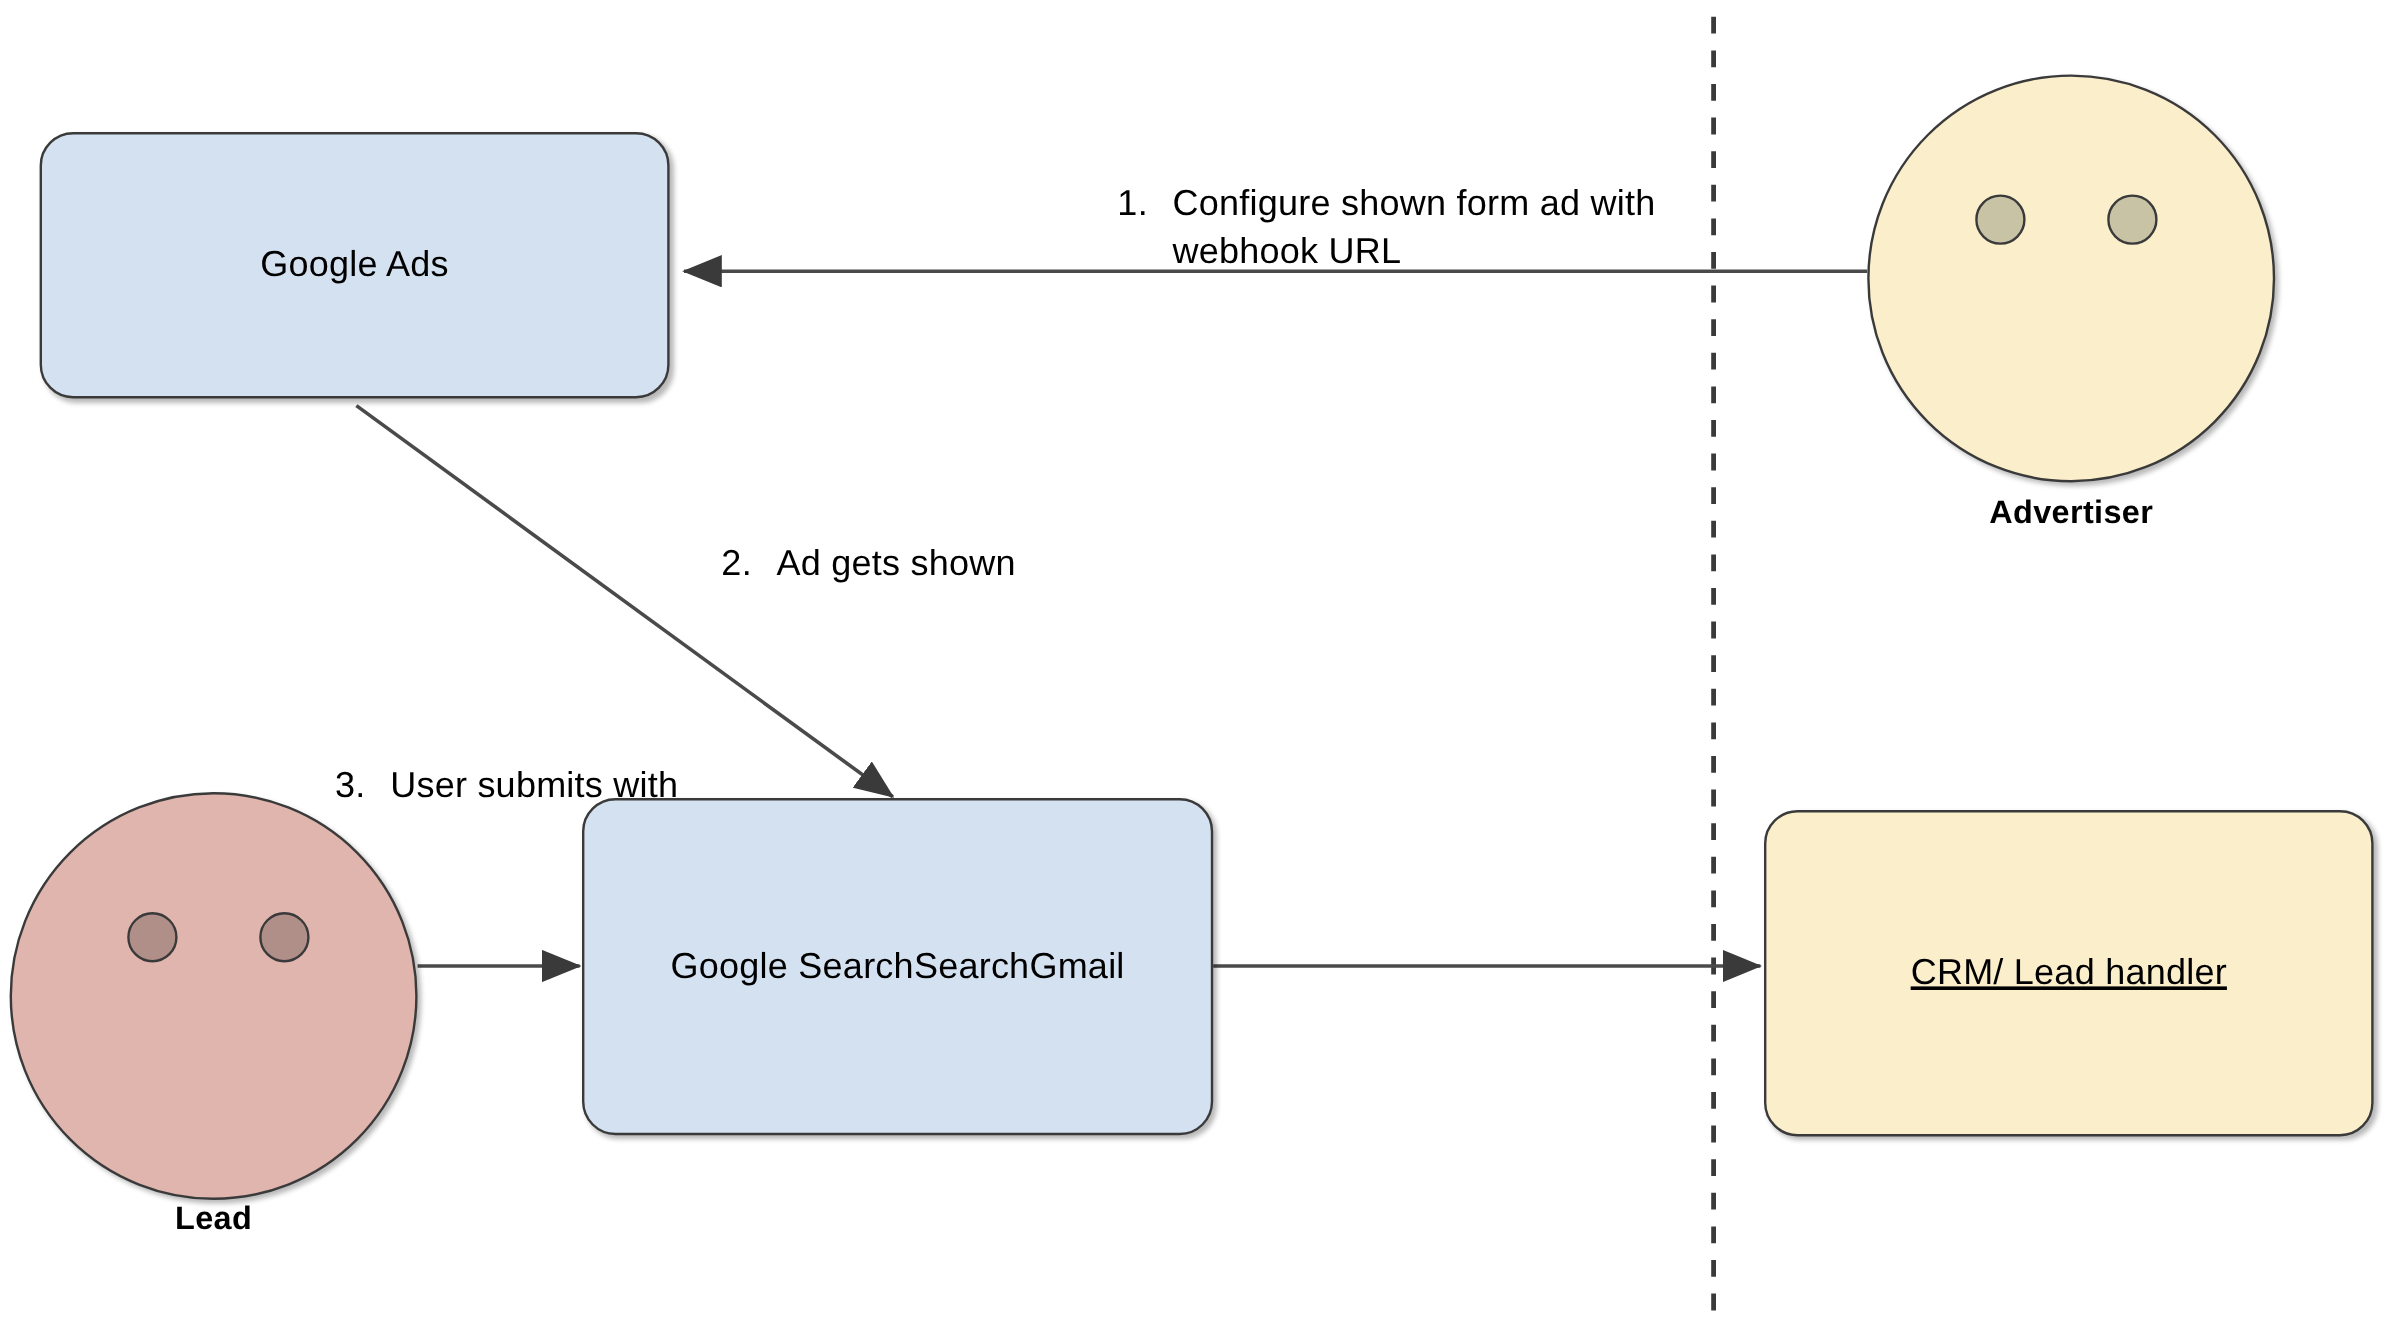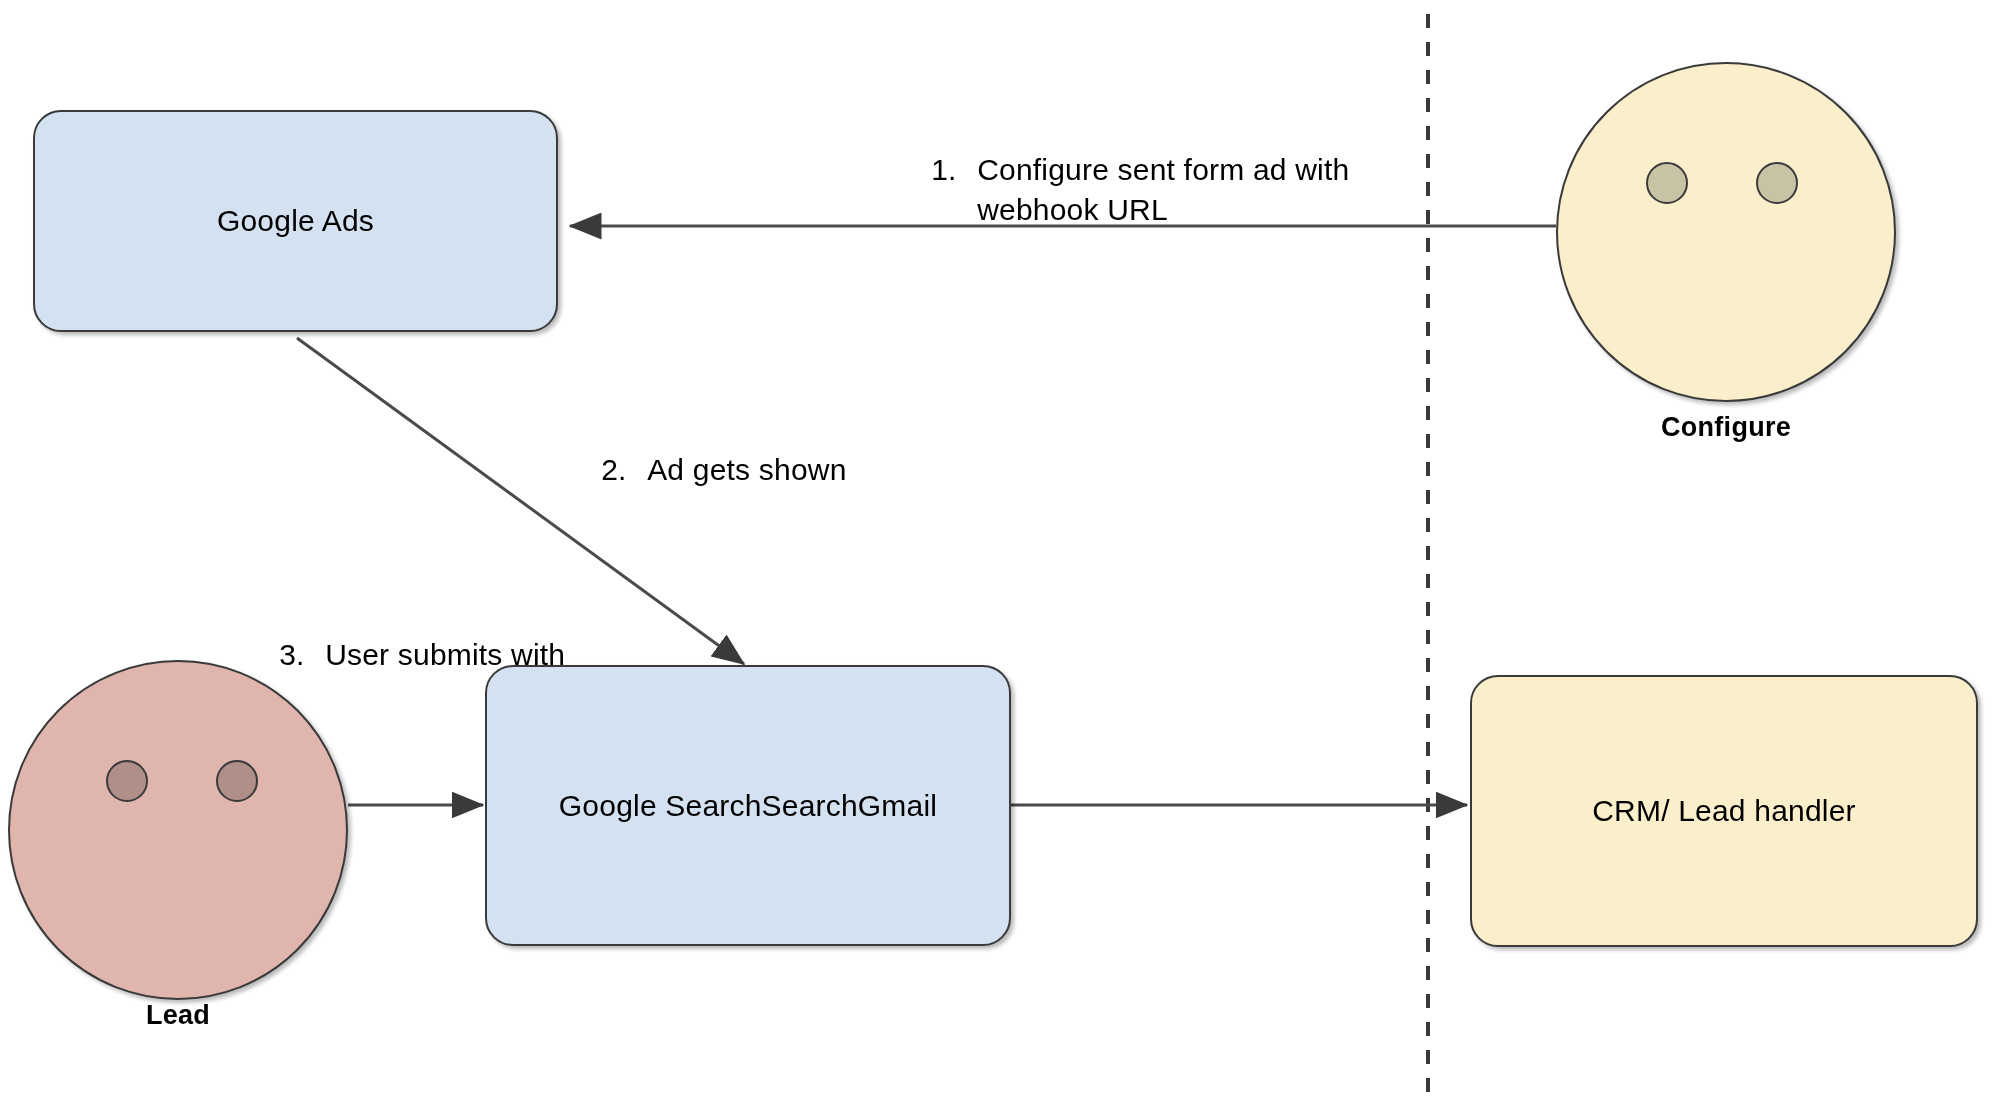--- a/index.html
+++ b/index.html
@@ -117,38 +117,38 @@
   <div class="node-box box-blue" style="left:33px; top:110px; width:525px; height:222px;">
     <span>Google Ads</span>
   </div>
 
   <div class="node-box box-blue" style="left:485px; top:665px; width:526px; height:281px; ">
     <span>Google Search</span>
     <span>Search</span>
     <span>Gmail</span>
   </div>
 
-  <div class="node-box box-yellow" style="left:1470px; top:675px; width:508px; height:272px;">
+  <div class="node-box box-yellow" style="left:1470px; top:675px; width:508px; height:272px;text-decoration:underline;">
     <span>CRM/ Lead handler</span>
   </div>
 
   <div class="face face-yellow" style="left:1556px; top:62px; width:340px; height:340px;">
     <span class="eye eye-tan" style="left:88px; top:98px; width:42px; height:42px;"></span>
     <span class="eye eye-tan" style="left:198px; top:98px; width:42px; height:42px;"></span>
   </div>
-  <div class="actor-label" style="left:1556px; top:412px; width:340px;">Configure</div>
+  <div class="actor-label" style="left:1556px; top:412px; width:340px;">Advertiser</div>
 
   <div class="face face-pink" style="left:8px; top:660px; width:340px; height:340px;">
     <span class="eye eye-rose" style="left:96px; top:98px; width:42px; height:42px;"></span>
     <span class="eye eye-rose" style="left:206px; top:98px; width:42px; height:42px;"></span>
   </div>
   <div class="actor-label" style="left:8px; top:1000px; width:340px;">Lead</div>
 
   <div class="edge-label" style="left:897px; top:110px;">
-    <span class="num">1.</span><span class="txt"><span>Configure sent form ad with</span><br><span>webhook URL</span></span>
+    <span class="num">1.</span><span class="txt"><span>Configure shown form ad with</span><br><span>webhook URL</span></span>
   </div>
 
   <div class="edge-label" style="left:567px; top:410px;">
     <span class="num">2.</span><span class="txt">Ad gets shown</span>
   </div>
 
   <div class="edge-label" style="left:245px; top:595px;">
     <span class="num">3.</span><span class="txt">User submits with</span>
   </div>
 

